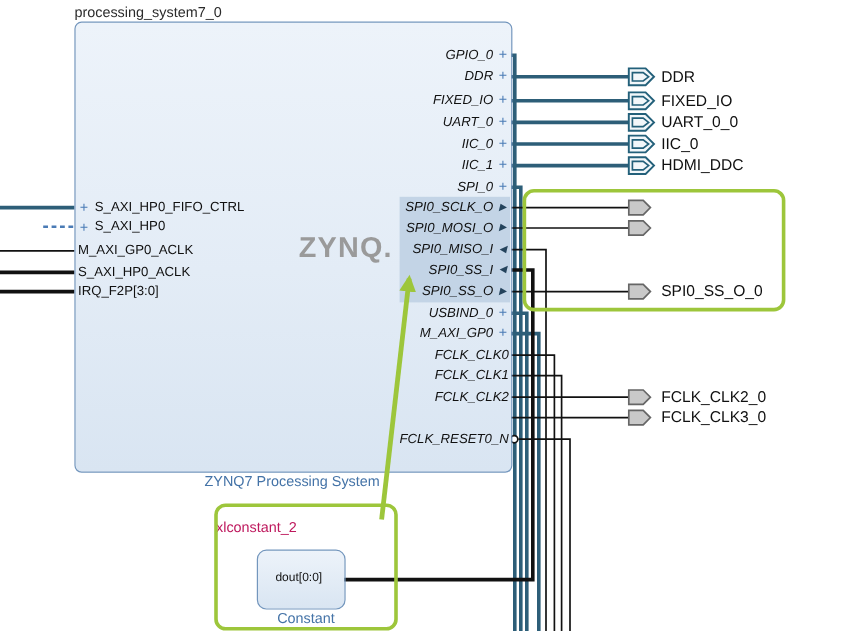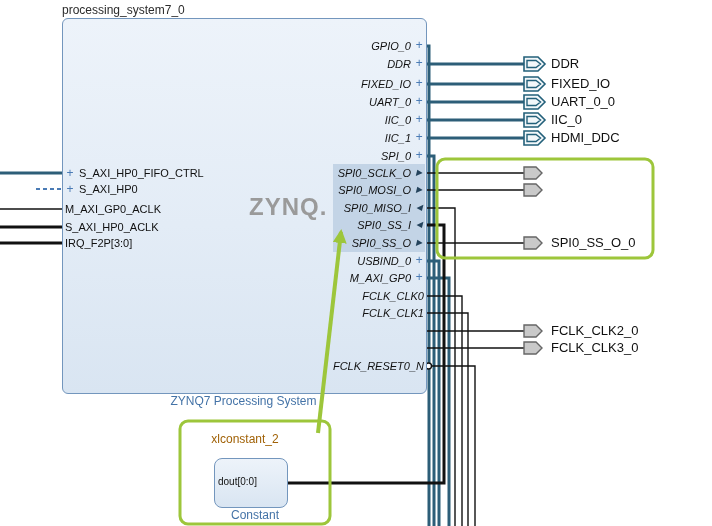--- a/index.html
+++ b/index.html
@@ -25,25 +25,25 @@
   .rport.noglyph{padding-right:3px;}
   .lport{position:absolute;left:65px;height:16px;display:flex;align-items:center;gap:4px;}
   .plabel{font-size:11px;color:#101010;white-space:nowrap;line-height:16px;}
   .glyph{display:inline-block;text-align:center;width:10px;}
   .g-plus{color:#4A7BB5;font-size:12px;line-height:14px;}
   .g-out,.g-in{color:#24435C;font-size:8px;line-height:16px;}
 
   .cblock{position:absolute;left:214px;top:458px;width:72px;height:48px;
           background:linear-gradient(180deg,#EDF3FA,#D9E5F2);
           border:1px solid #7396BD;border-radius:8px;}
-  .c-title{position:absolute;left:180px;top:432px;width:130px;text-align:center;
-           font-size:12px;color:#a16207;}
+  .c-title{position:absolute;left:180px;top:432px;width:130px;
+           font-size:12px;color:#be185d;}
   .c-type{position:absolute;left:180px;top:508px;width:150px;text-align:center;
           font-size:12px;color:#4473A7;}
-  .c-port{position:absolute;left:218px;top:476px;width:62px;text-align:left;
+  .c-port{position:absolute;left:218px;top:476px;width:62px;text-align:center;
           font-size:10px;color:#101010;}
 
   .eport{position:absolute;left:551px;height:16px;line-height:16px;font-size:13px;
          color:#101010;white-space:nowrap;}
 </style>
 </head>
 <body>
 
 <div class="canvas">
 
@@ -192,20 +192,23 @@
   <div class="rport" style="top:270px">
     <span class="plabel">M_AXI_GP0</span>
     <span class="glyph g-plus">+</span>
   </div>
   <div class="rport noglyph" style="top:288px">
     <span class="plabel">FCLK_CLK0</span>
   </div>
   <div class="rport noglyph" style="top:305px">
     <span class="plabel">FCLK_CLK1</span>
   </div>
+  <div class="rport noglyph" style="top:323px">
+    <span class="plabel">FCLK_CLK2</span>
+  </div>
   <div class="rport noglyph" style="top:358px">
     <span class="plabel">FCLK_RESET0_N</span>
   </div>
 
   <div class="cblock"></div>
   <div class="c-title">xlconstant_2</div>
   <div class="c-port">dout[0:0]</div>
   <div class="c-type">Constant</div>
 
   <div class="eport" style="top:56px">DDR</div>

